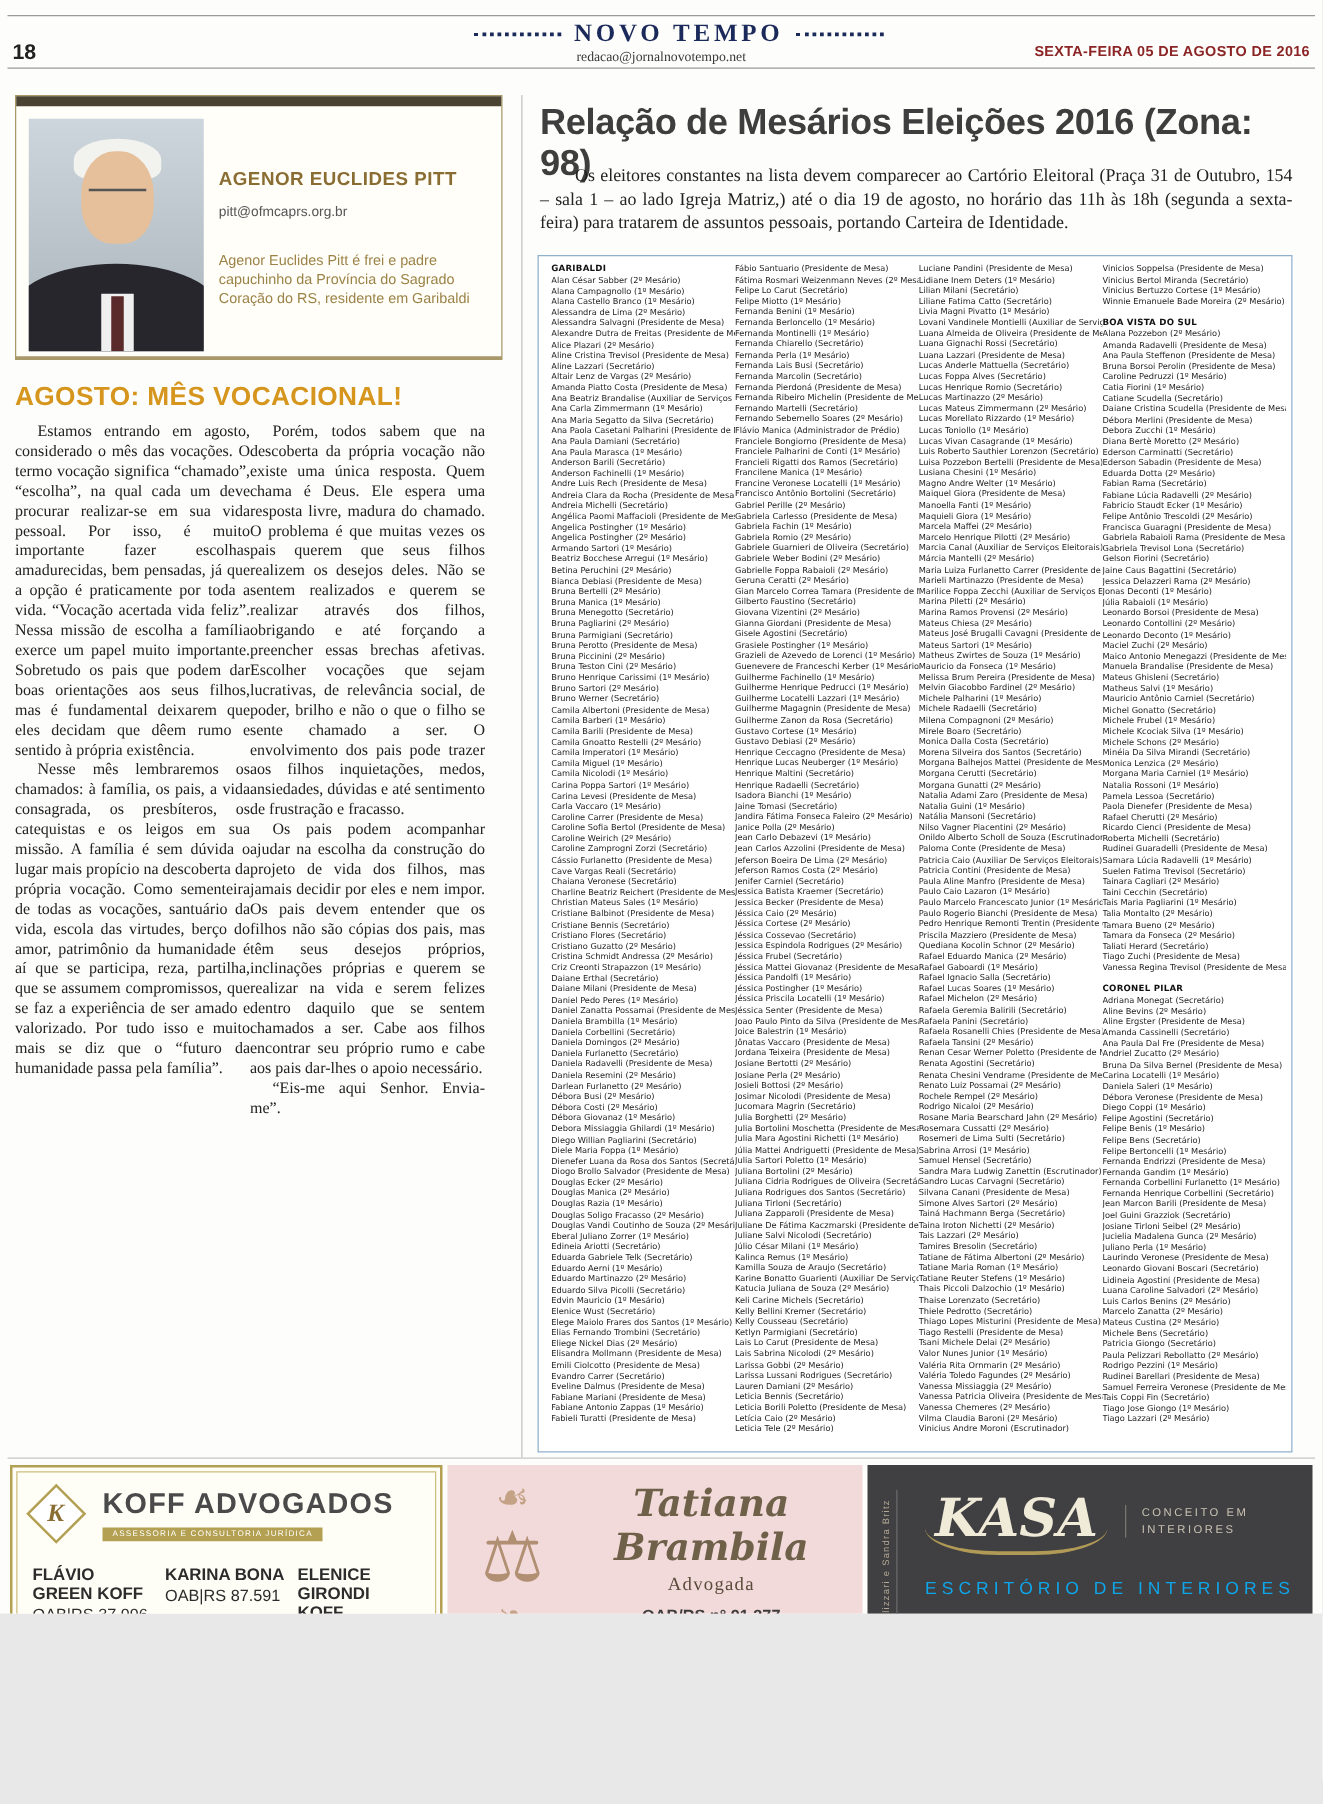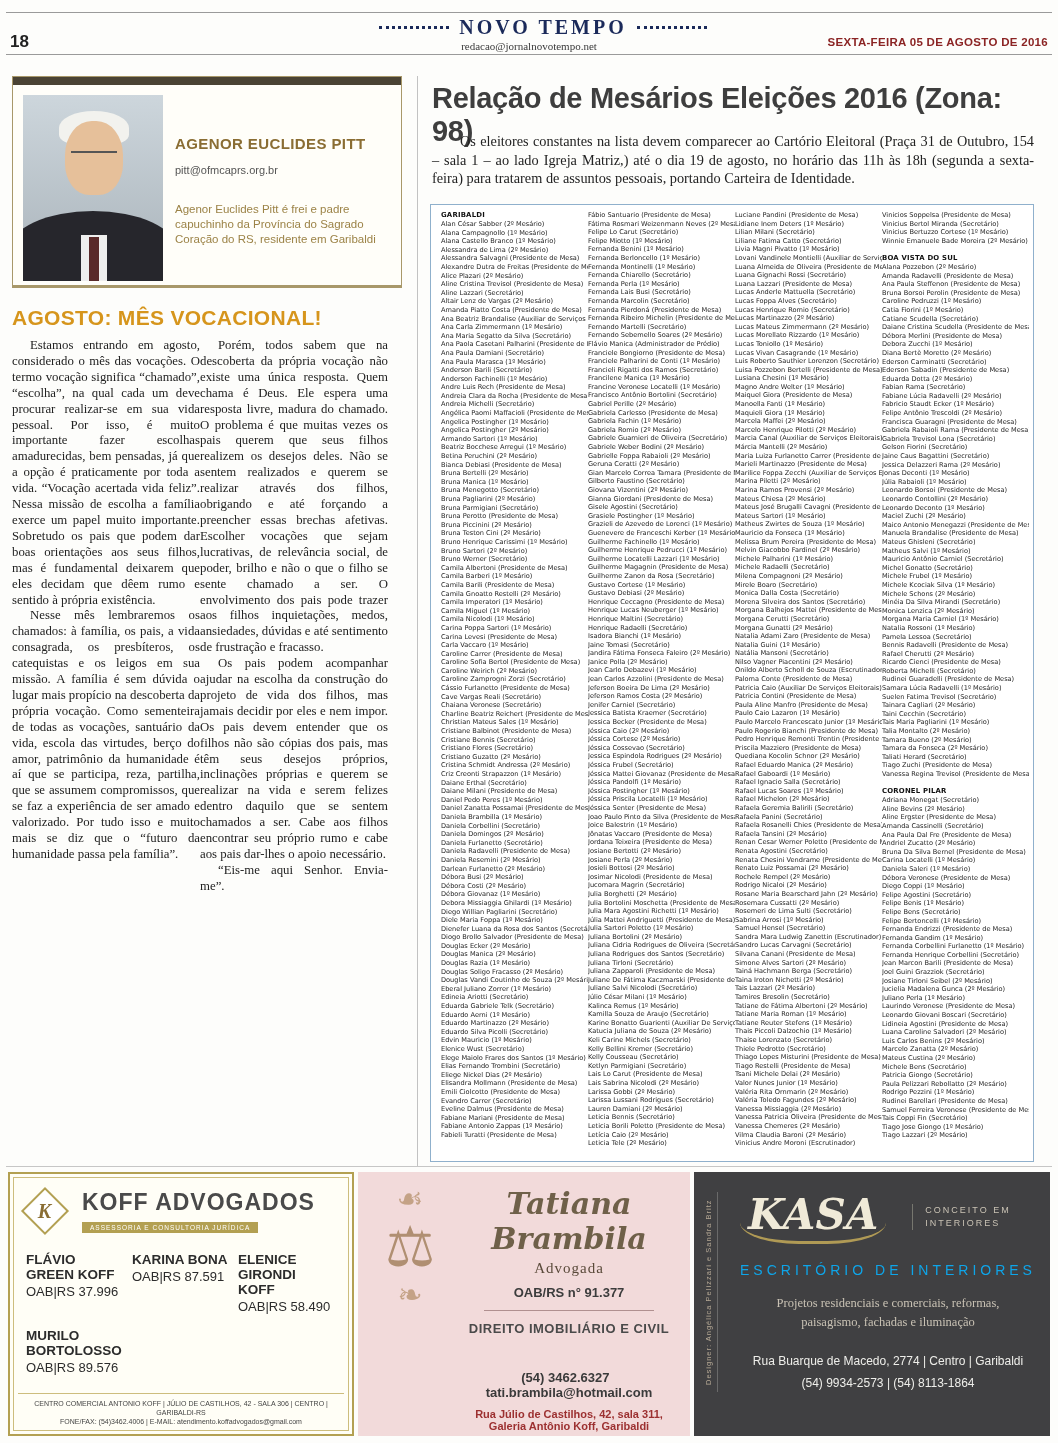--- a/index.html
+++ b/index.html
@@ -1,17 +1,17 @@
 <!DOCTYPE html>
 <html><head>
 <meta charset="utf-8">
 <style>
   * { margin:0; padding:0; box-sizing:border-box; }
   html,body { background:#e8e8e8; }
-  #page { position:relative; width:1058px; height:1443px; background:#fdfdfb; margin:0 auto;
+  #page { position:relative; width:1058px; height:1291px; background:#fdfdfb; margin:0 auto;
           font-family:"Liberation Serif", serif; color:#1c1c1c; overflow:hidden; }
 
   
   .rule-top   { position:absolute; left:6px; right:6px; top:12px; border-top:1px solid #9a9a9a; }
   .rule-head  { position:absolute; left:6px; right:6px; top:54px; border-top:1px solid #9a9a9a; }
   .page-num   { position:absolute; left:10px; top:32px; font:bold 17px "Liberation Sans", sans-serif; color:#222; }
   .masthead   { position:absolute; left:0; right:0; top:16px; text-align:center;padding-left:28px; }
   .masthead-title { font:bold 20px "Liberation Serif", serif; letter-spacing:3px; color:#1b2a5a; vertical-align:middle; }
   .orn { display:inline-block; width:70px; border-top:3px dotted #1b2a5a; vertical-align:middle; margin:0 10px; height:0; }
   .masthead-email { position:absolute; left:0; right:0; top:40px; text-align:center; font:11px "Liberation Serif", serif; color:#3a3a3a; }
@@ -82,21 +82,21 @@
   .tb-oab  { font:bold 13px "Liberation Sans", sans-serif; color:#3c3c3c; margin-top:8px; }
   .tb-div  { width:170px; border-top:1px solid #b09090; margin:10px auto; }
   .tb-spec { font:bold 13px "Liberation Sans", sans-serif; color:#4a4a4a; letter-spacing:.5px; margin-top:6px; }
   .tb-contact { margin-top:34px; font:bold 13px "Liberation Sans", sans-serif; color:#3a3a3a; }
   .tb-addr { margin-top:8px; font:bold 11px "Liberation Sans", sans-serif; color:#9c3030; }
 
   
   .ad-kasa { flex:1; height:100%; background:#404042; position:relative; color:#ddd; padding:12px 14px 10px 46px; text-align:center; }
   .kasa-designer { position:absolute; left:10px; top:20px; height:200px; writing-mode:vertical-rl; transform:rotate(180deg);
                    font:7.5px "Liberation Sans", sans-serif; color:#b5a895; letter-spacing:1px; border-left:1px solid #6a6a6a; padding-left:4px; }
-  .kasa-logo-row { display:flex; align-items:center; justify-content:center; gap:26px; margin-top:6px; }
+  .kasa-logo-row { display:flex; align-items:center; justify-content:center; gap:14px; margin-top:6px; }
   .kasa-brand { font:italic bold 42px "DejaVu Serif", serif; color:#f0ead8; border-bottom:3px solid #b09a55; padding:0 8px 2px 8px; border-radius:0 0 40% 40%; }
   .kasa-concept { font:9px/13px "Liberation Sans", sans-serif; color:#c9c2b4; letter-spacing:2px; text-align:left; border-left:1px solid #77776f; padding-left:12px; }
   .kasa-title { margin-top:18px; font:14px "Liberation Sans", sans-serif; color:#0ea5e9; letter-spacing:4px; }
   .kasa-desc  { margin-top:16px; font:12.5px/19px "Liberation Serif", serif; color:#c9c2b4; width:260px; margin-left:auto; margin-right:auto; }
   .kasa-addr  { margin-top:22px; font:12px "Liberation Sans", sans-serif; color:#eeeeea; }
   .kasa-phones{ margin-top:8px; font:12px "Liberation Sans", sans-serif; color:#eeeeea; }
 </style>
 </head>
 <body>
 
@@ -521,21 +521,21 @@
         <div class="list-line">Mauricio Antônio Carniel (Secretário)</div>
         <div class="list-line">Michel Gonatto (Secretário)</div>
         <div class="list-line">Michele Frubel (1º Mesário)</div>
         <div class="list-line">Michele Kcociak Silva (1º Mesário)</div>
         <div class="list-line">Michele Schons (2º Mesário)</div>
         <div class="list-line">Minéia Da Silva Mirandi (Secretário)</div>
         <div class="list-line">Monica Lenzica (2º Mesário)</div>
         <div class="list-line">Morgana Maria Carniel (1º Mesário)</div>
         <div class="list-line">Natalia Rossoni (1º Mesário)</div>
         <div class="list-line">Pamela Lessoa (Secretário)</div>
-        <div class="list-line">Bennis Radavelli (Presidente de Mesa)</div>
+        <div class="list-line">Paola Dienefer (Presidente de Mesa)</div>
         <div class="list-line">Rafael Cherutti (2º Mesário)</div>
         <div class="list-line">Ricardo Cienci (Presidente de Mesa)</div>
         <div class="list-line">Roberta Michelli (Secretário)</div>
         <div class="list-line">Rudinei Guaradelli (Presidente de Mesa)</div>
         <div class="list-line">Samara Lúcia Radavelli (1º Mesário)</div>
         <div class="list-line">Suelen Fatima Trevisol (Secretário)</div>
         <div class="list-line">Tainara Cagliari (2º Mesário)</div>
         <div class="list-line">Taini Cecchin (Secretário)</div>
         <div class="list-line">Tais Maria Pagliarini (1º Mesário)</div>
         <div class="list-line">Talia Montalto (2º Mesário)</div>

